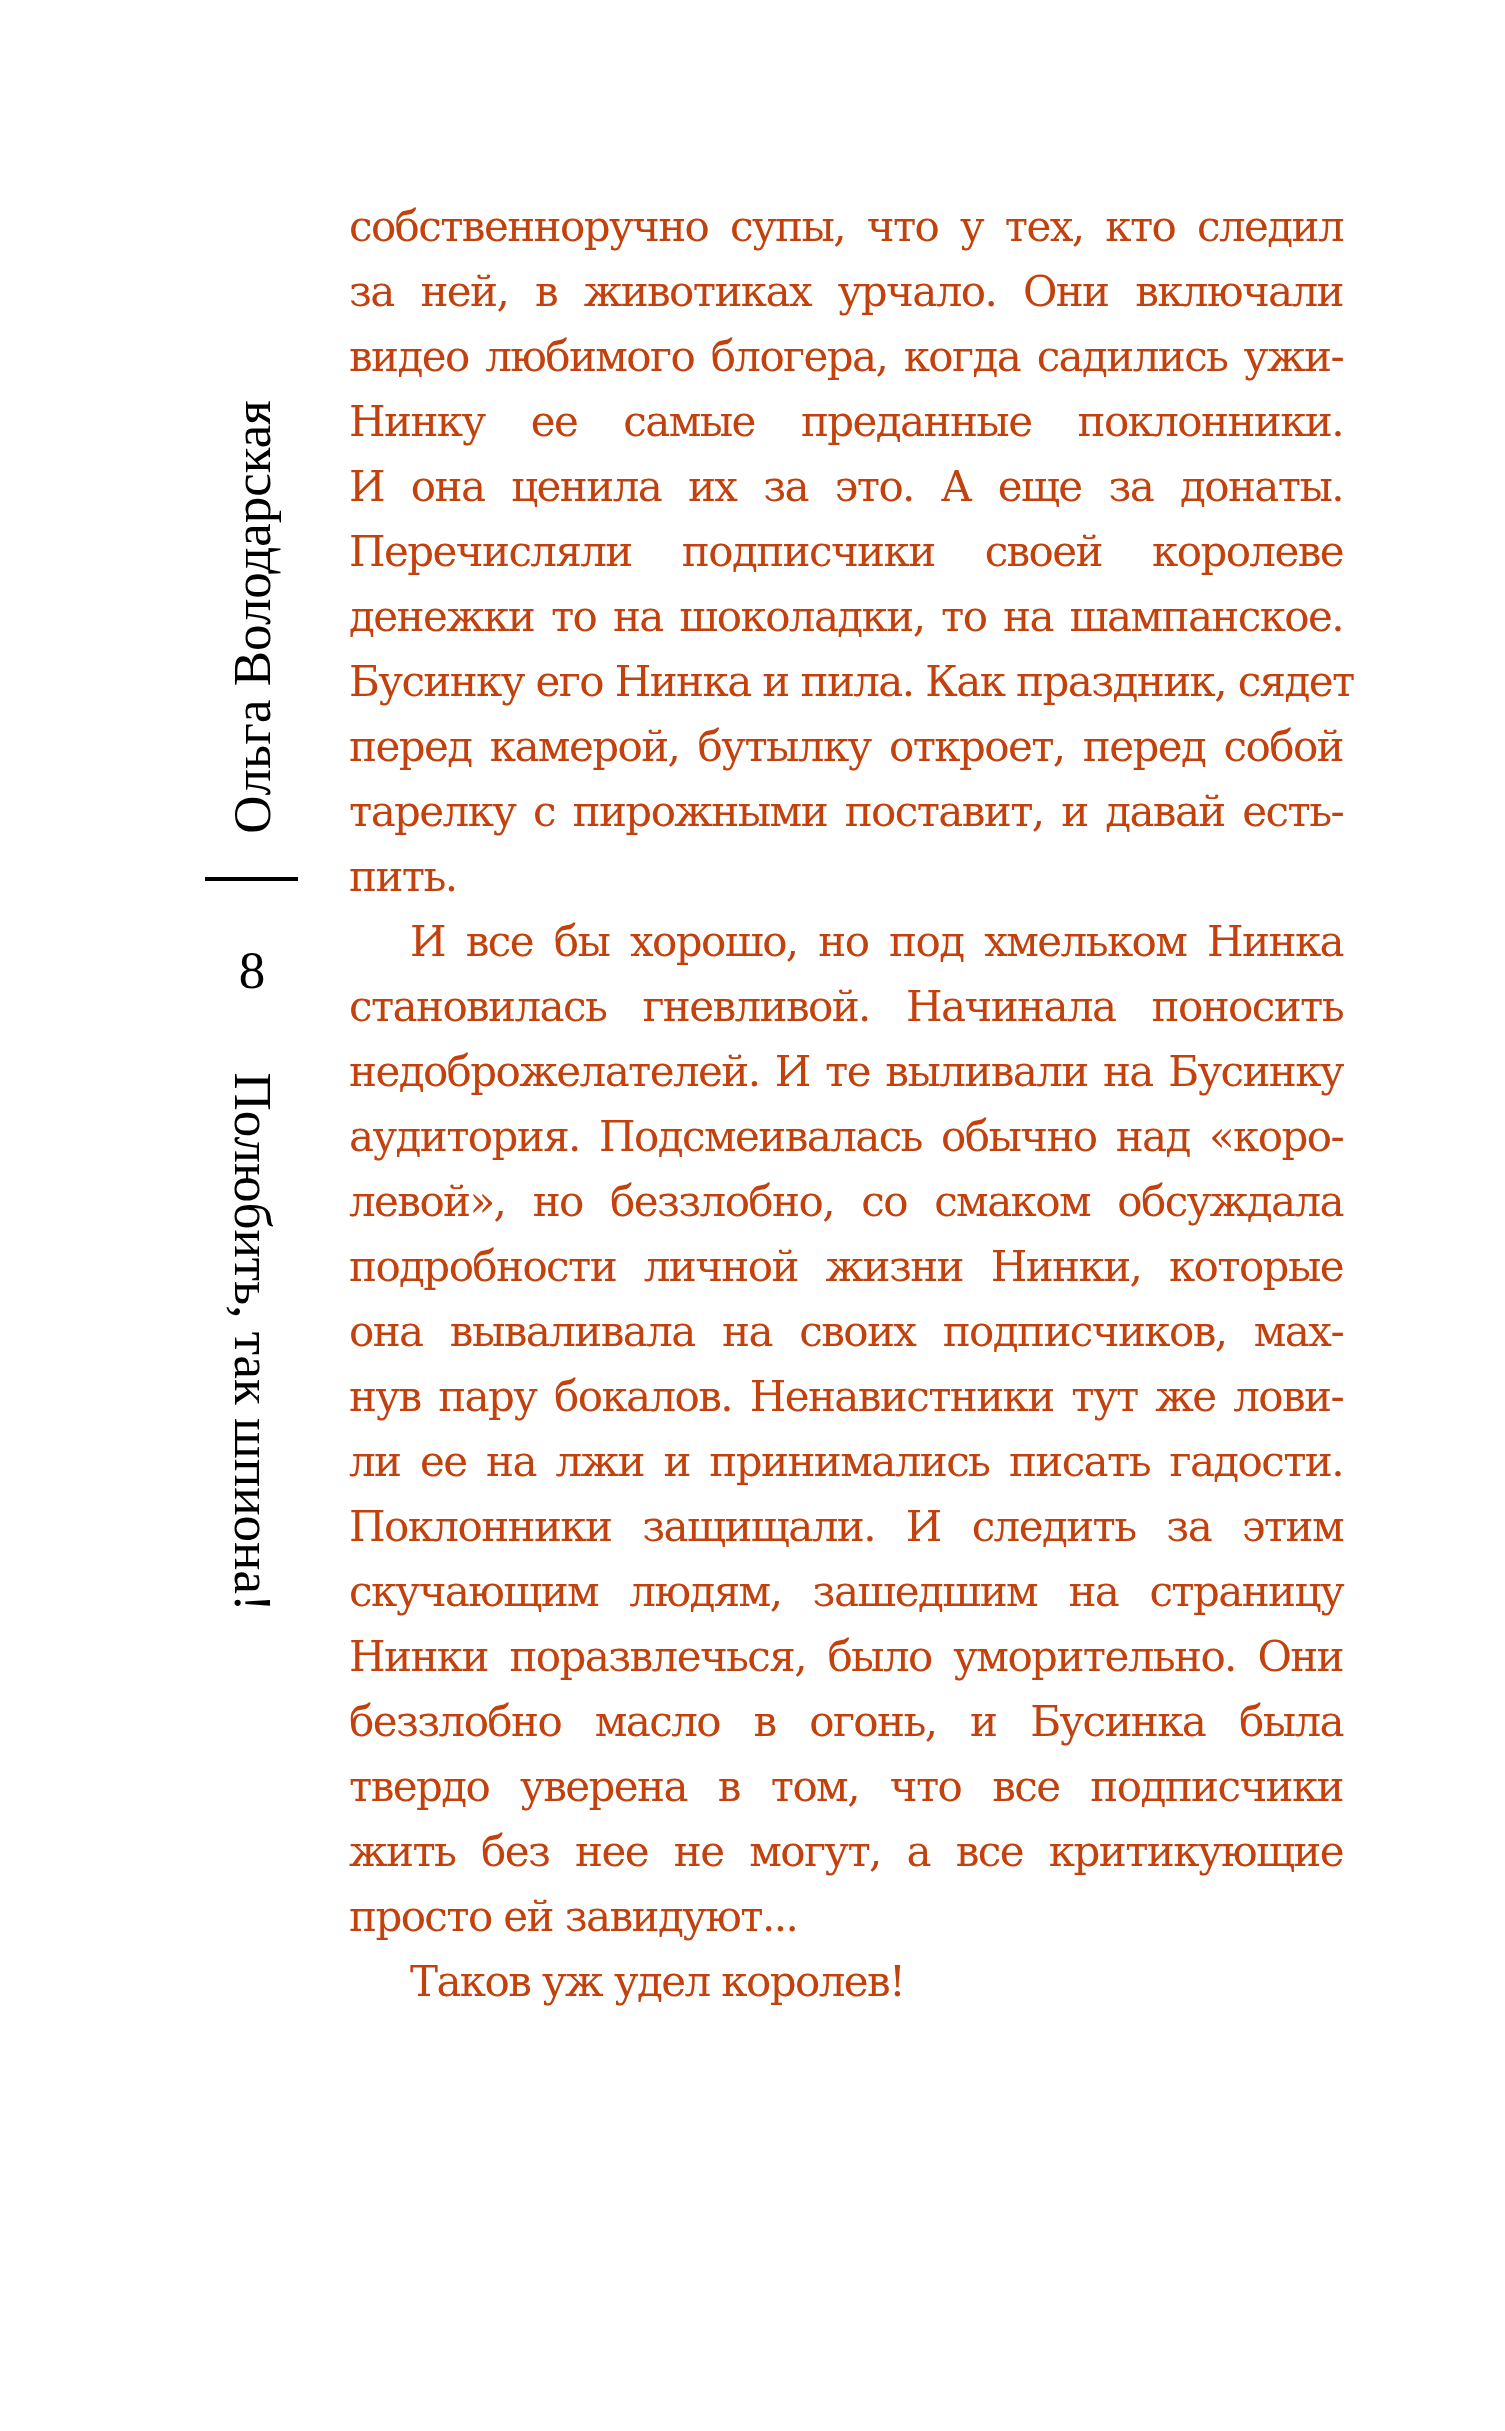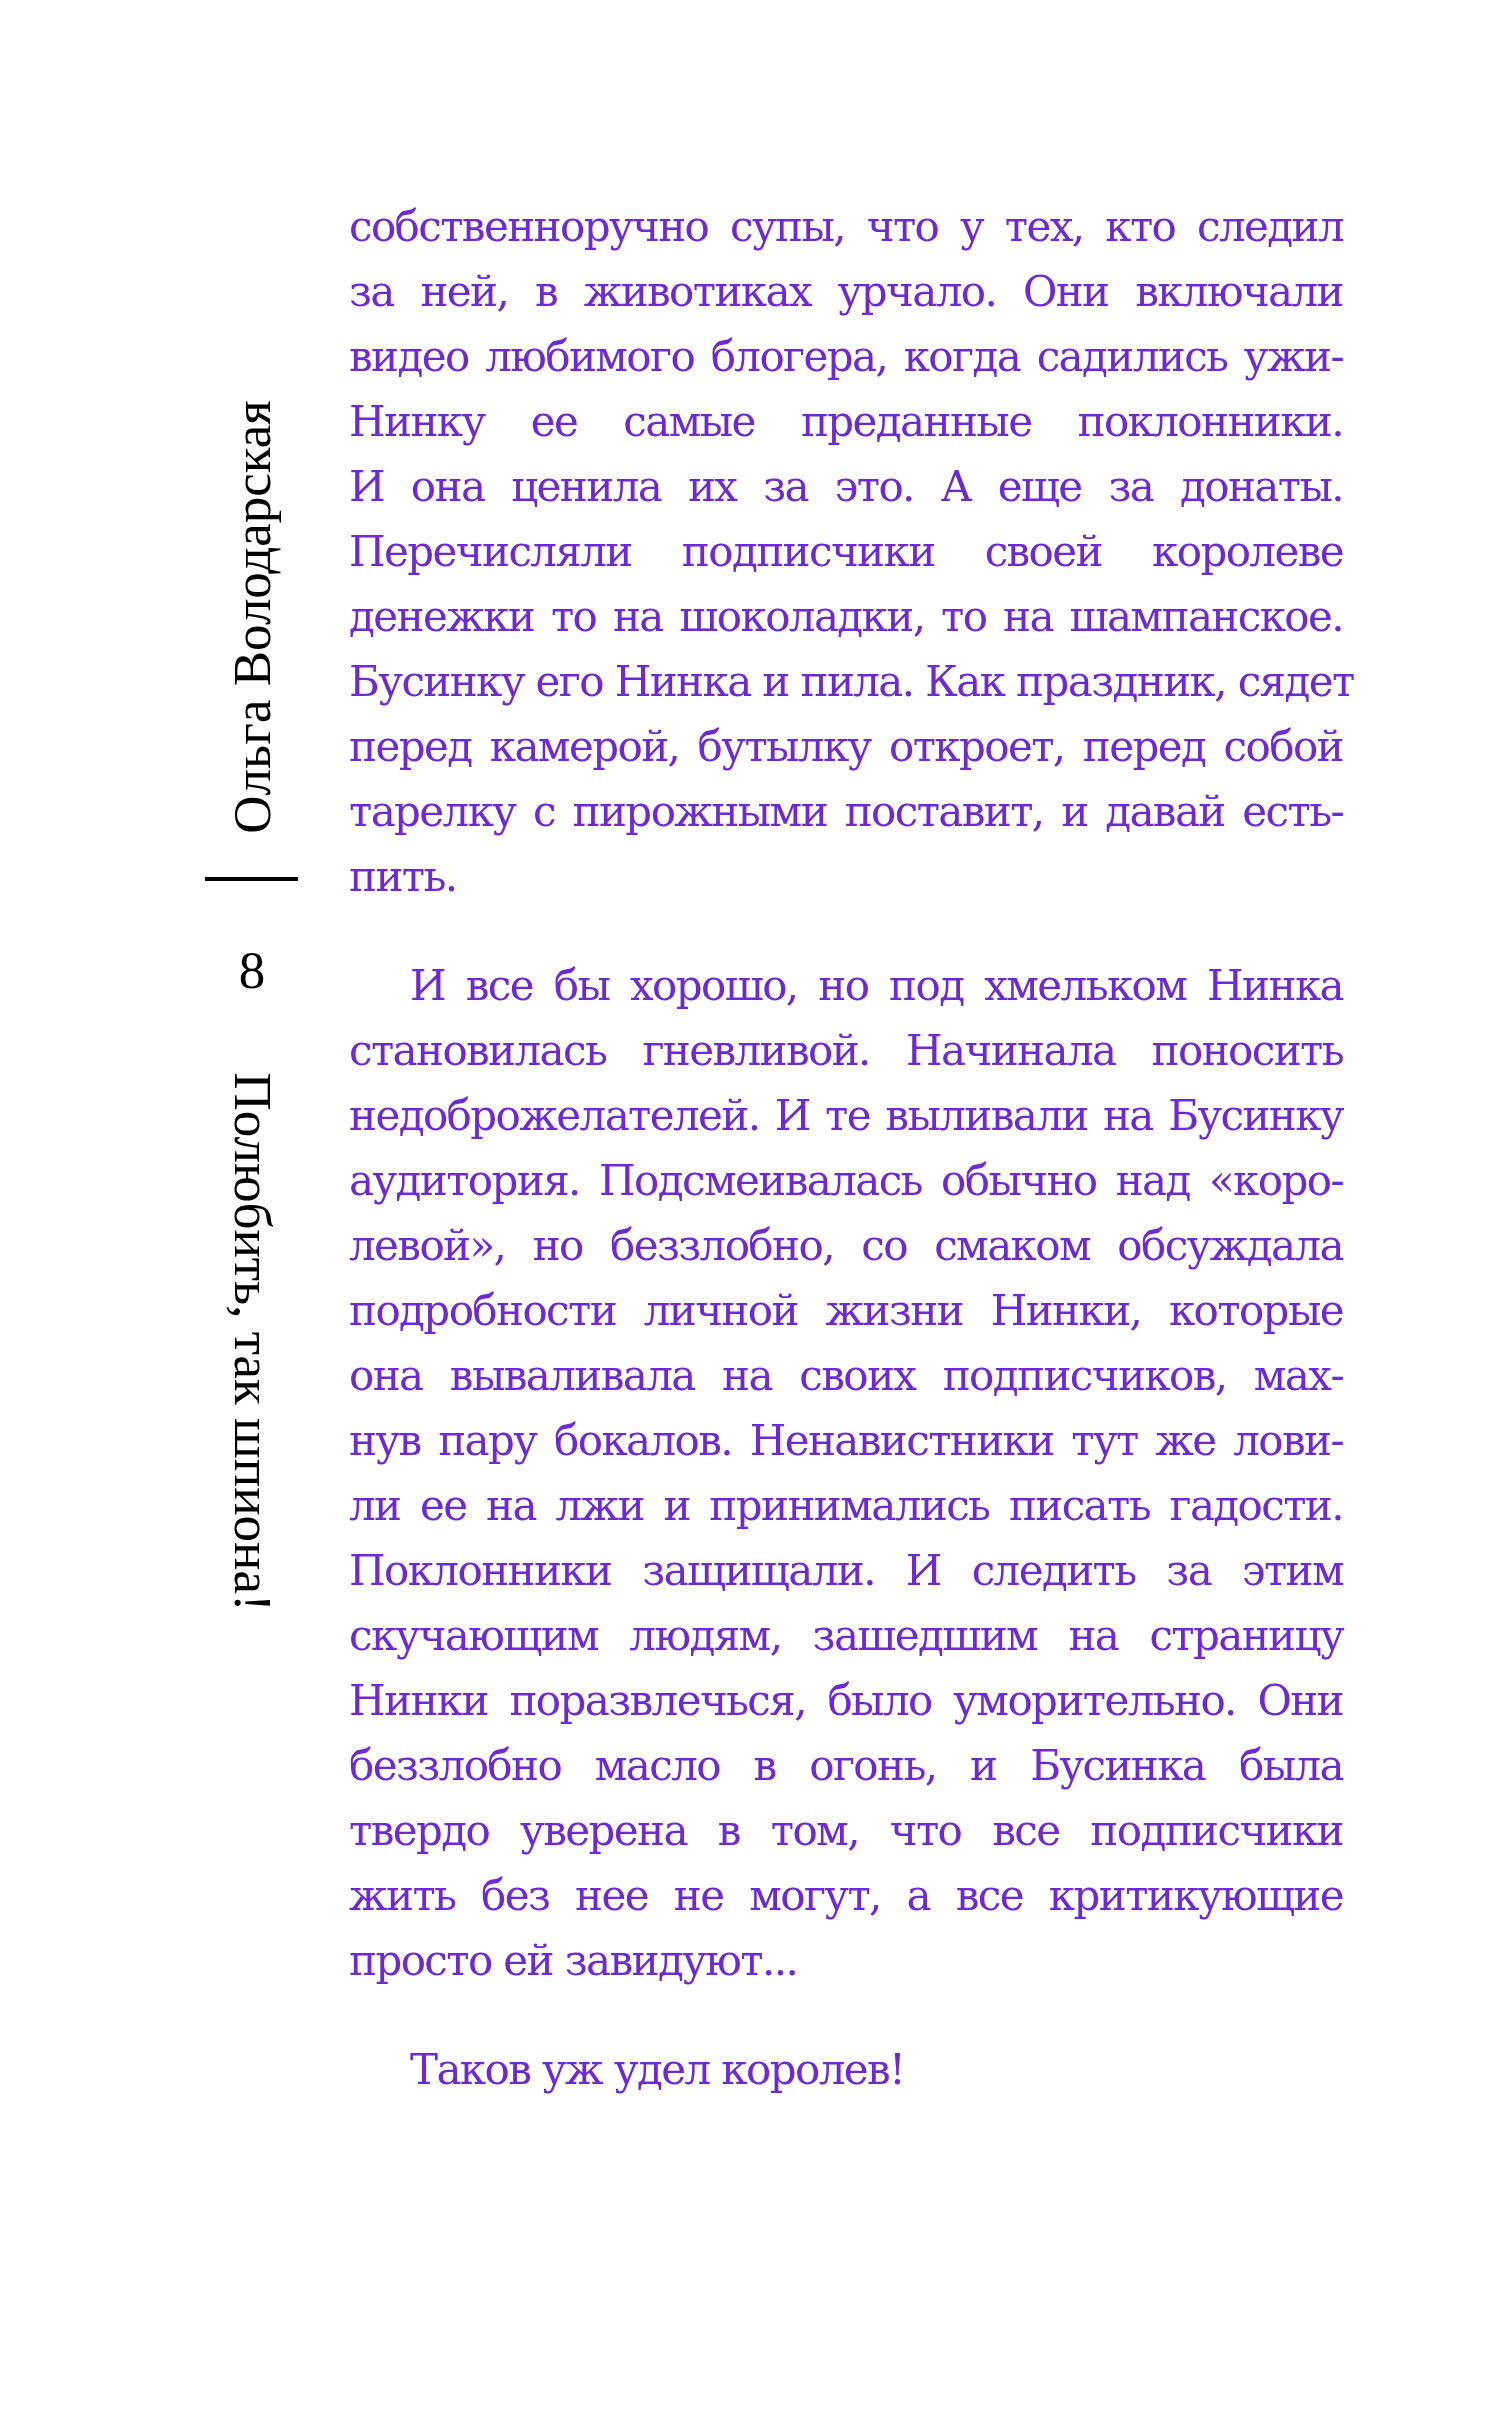--- a/index.html
+++ b/index.html
@@ -84,36 +84,35 @@
     
     .text-block {
       position: absolute;
       left: 349px;
       top: 194px;
       width: 994px;
       font-family: "DejaVu Serif", "Liberation Serif", serif;
       font-size: 42px;
       line-height: 65px;
       letter-spacing: -1.6px;
-      color: #6d28d9;
+      color: #c2410c;
     }
     .line {
       display: block;
       height: 65px;
       white-space: nowrap;
       text-align: justify;
       text-align-last: justify;
       overflow: visible;
     }
     .line.last {
       text-align-last: left;
     }
     .line.indent {
       padding-left: 61px;
-      margin-top: 44px;
     }
   </style>
 </head>
 <body>
 
 <div class="page">
 
   <div class="side-header">
     <div class="side-author">
       <span>Ольга Володарская</span>

